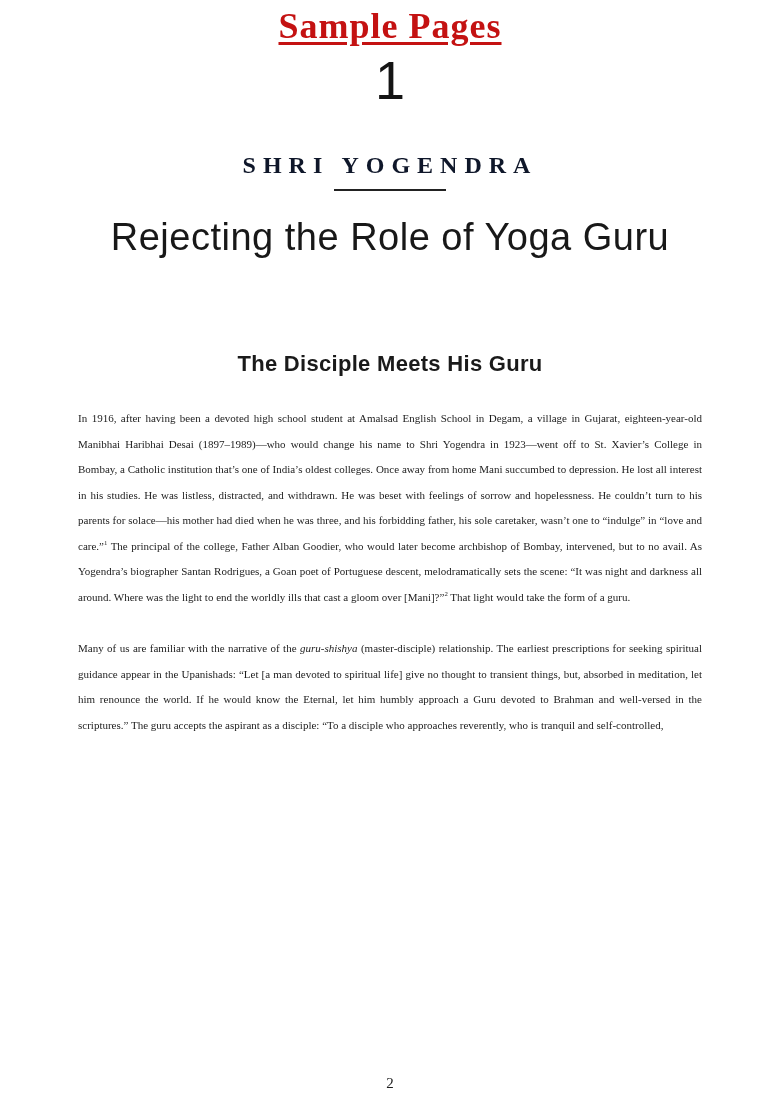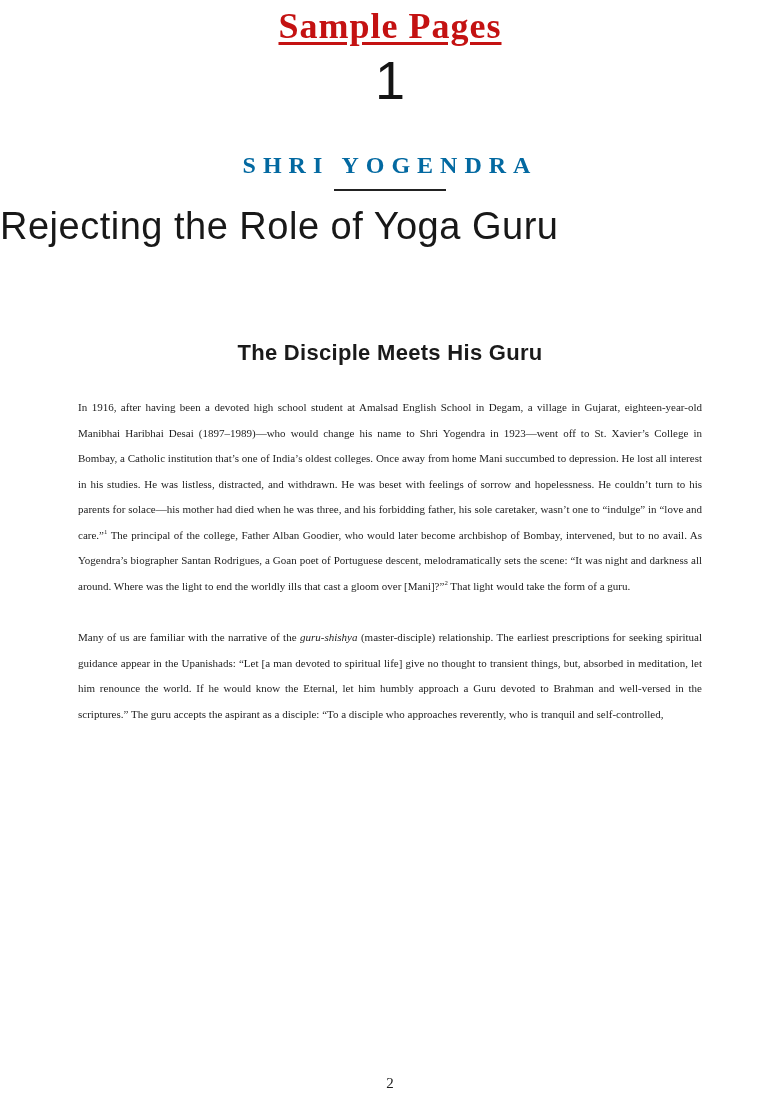--- a/index.html
+++ b/index.html
@@ -42,31 +42,31 @@
     color: #141414;
     line-height: 1.1;
   }
   .author-heading {
     margin-top: 42px;
     text-align: center;
     font-family: "Liberation Serif", serif;
     font-size: 24px;
     font-weight: bold;
     letter-spacing: 7px;
-    color: #0369a1;
+    color: #0f172a;
   }
   .rule {
     width: 112px;
     height: 2px;
     margin: 10px auto 0;
     background: #222222;
   }
   .chapter-title {
-    margin-top: 14px;
-    text-align: left;
+    margin-top: 25px;
+    text-align: center;
     font-family: "Liberation Sans", sans-serif;
     font-size: 38px;
     font-weight: normal;
     letter-spacing: 0.5px;
     color: #181818;
   }
   .section-heading {
     margin-top: 92px;
     text-align: center;
     font-family: "Liberation Sans", sans-serif;

